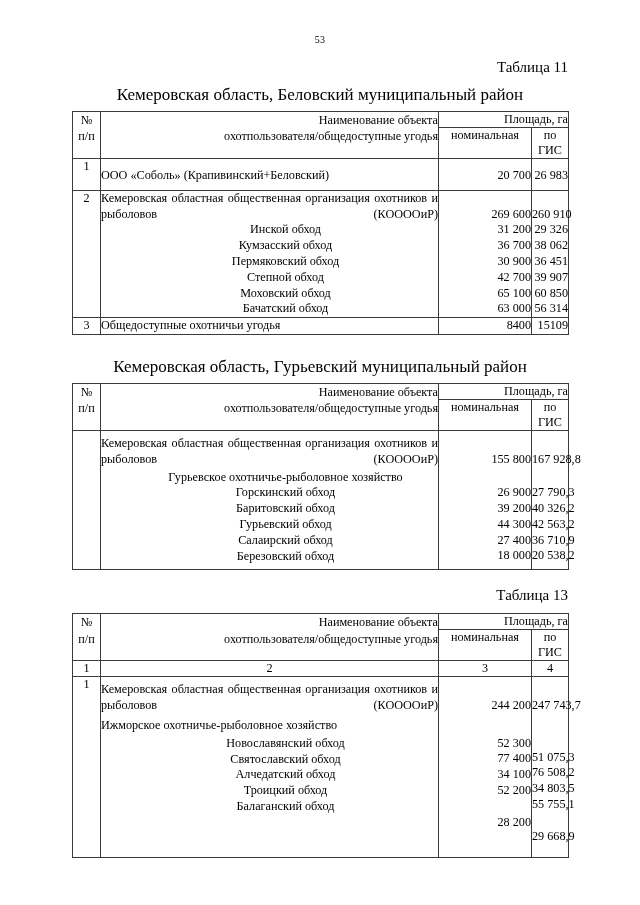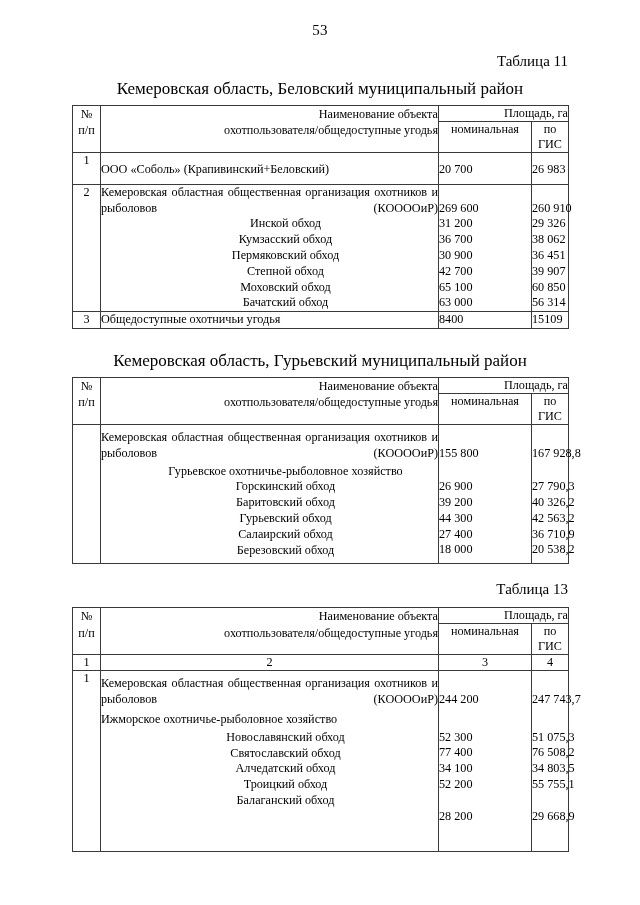--- a/index.html
+++ b/index.html
@@ -16,22 +16,22 @@
     overflow: hidden;
   }
   .page {
     width: 640px;
     height: 905px;
     position: relative;
     box-sizing: border-box;
   }
   .page-number {
     text-align: center;
-    font-size: 15px;
-    margin-top: 22px;
+    font-size: 10px;
+    margin-top: 34px;
     letter-spacing: 0.3px;
   }
 
   
   .table-block {
     width: 496px;
     margin: 0 auto;
   }
   .tbl-caption-right {
     text-align: right;
@@ -96,21 +96,21 @@
     text-align: center;
     padding: 3px 0 0 0;
     vertical-align: top;
   }
   .cname {
     padding: 3px 7px 3px 7px;
     vertical-align: top;
     line-height: 1.30;
   }
   .cval {
-    text-align: left;
+    text-align: right;
     padding: 3px 7px 3px 0;
     vertical-align: top;
     line-height: 1.30;
     white-space: nowrap;
   }
 
   .just {
     text-align: justify;
     text-align-last: justify;
   }
@@ -326,21 +326,21 @@
             <div>77 400</div>
             <div>34 100</div>
             <div>52 200</div>
             <div class="spacer-line"></div>
             <div>28 200</div>
           </td>
           <td class="cval lines" style="padding-top:5px;">
             <div class="spacer-line"></div>
             <div>247 743,7</div>
             <div class="spacer-line" style="margin-top:4px;"></div>
-            <div style="margin-top:2px;">51 075,3</div>
+            <div style="margin-top:16px;">51 075,3</div>
             <div>76 508,2</div>
             <div>34 803,5</div>
             <div>55 755,1</div>
             <div class="spacer-line"></div>
             <div>29 668,9</div>
           </td>
         </tr>
       </tbody>
     </table>
   </div>

